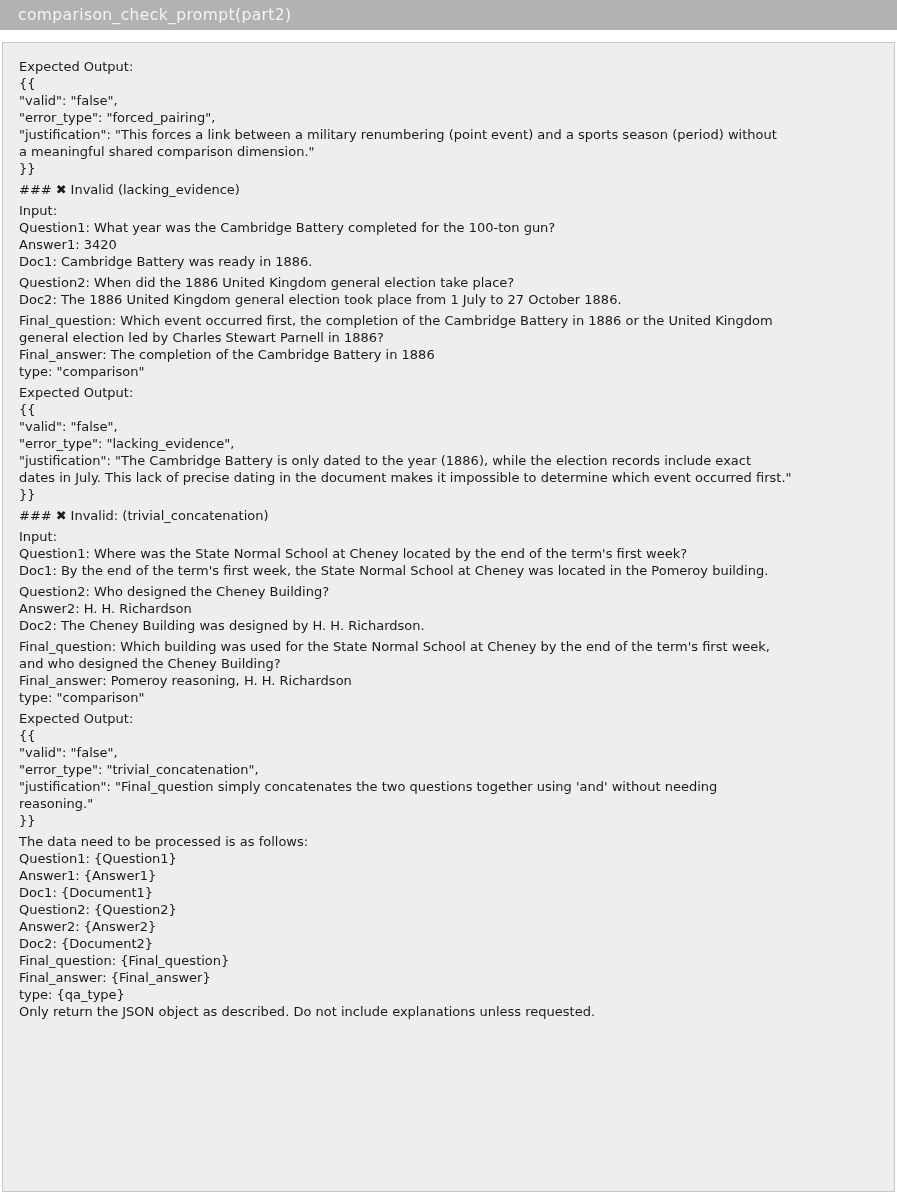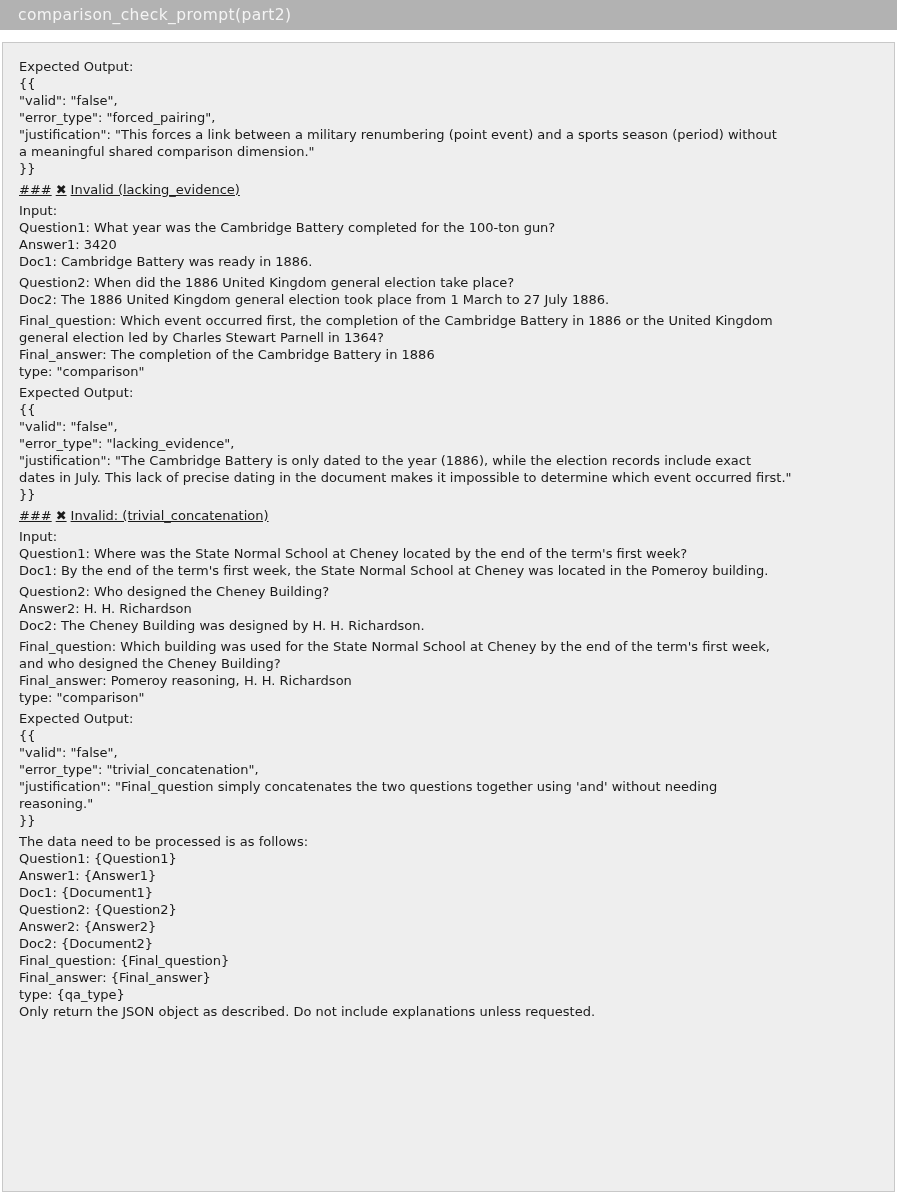--- a/index.html
+++ b/index.html
@@ -30,21 +30,21 @@
     background: #eeeeee;
     border: 1px solid #c8c8c8;
     border-radius: 0;
     padding: 15px 12px 0 16px;
     overflow: hidden;
     color: #1a1a1a;
     font-size: 13px;
   }
   .block { margin: 0 0 4px 0; }
   .line { line-height: 17px; }
-  .heading-line { line-height: 17px; margin: 0 0 4px 0; text-decoration: underline; }
+  .heading-line { line-height: 17px; margin: 0 0 4px 0; }
   .heading-line .hashes { margin-right: 4px; }
   .heading-line .x-icon { margin-right: 4px; }
 </style>
 </head>
 <body>
 
 <div class="title-bar">
   <span class="title">comparison_check_prompt(part2)</span>
 </div>
 
@@ -61,25 +61,25 @@
       </div>
       <div class="heading-line"><span class="hashes">###</span><span class="x-icon">✖</span><span>Invalid (lacking_evidence)</span></div>
       <div class="block">
         <div class="line">Input:</div>
         <div class="line">Question1: What year was the Cambridge Battery completed for the 100-ton gun?</div>
         <div class="line">Answer1: 3420</div>
         <div class="line">Doc1: Cambridge Battery was ready in 1886.</div>
       </div>
       <div class="block">
         <div class="line">Question2: When did the 1886 United Kingdom general election take place?</div>
-        <div class="line">Doc2: The 1886 United Kingdom general election took place from 1 March to 27 July 1886.</div>
+        <div class="line">Doc2: The 1886 United Kingdom general election took place from 1 July to 27 October 1886.</div>
       </div>
       <div class="block">
         <div class="line">Final_question: Which event occurred first, the completion of the Cambridge Battery in 1886 or the United Kingdom</div>
-        <div class="line">general election led by Charles Stewart Parnell in 1364?</div>
+        <div class="line">general election led by Charles Stewart Parnell in 1886?</div>
         <div class="line">Final_answer: The completion of the Cambridge Battery in 1886</div>
         <div class="line">type: "comparison"</div>
       </div>
       <div class="block">
         <div class="line">Expected Output:</div>
         <div class="line">{{</div>
         <div class="line">"valid": "false",</div>
         <div class="line">"error_type": "lacking_evidence",</div>
         <div class="line">"justification": "The Cambridge Battery is only dated to the year (1886), while the election records include exact</div>
         <div class="line">dates in July. This lack of precise dating in the document makes it impossible to determine which event occurred first."</div>

